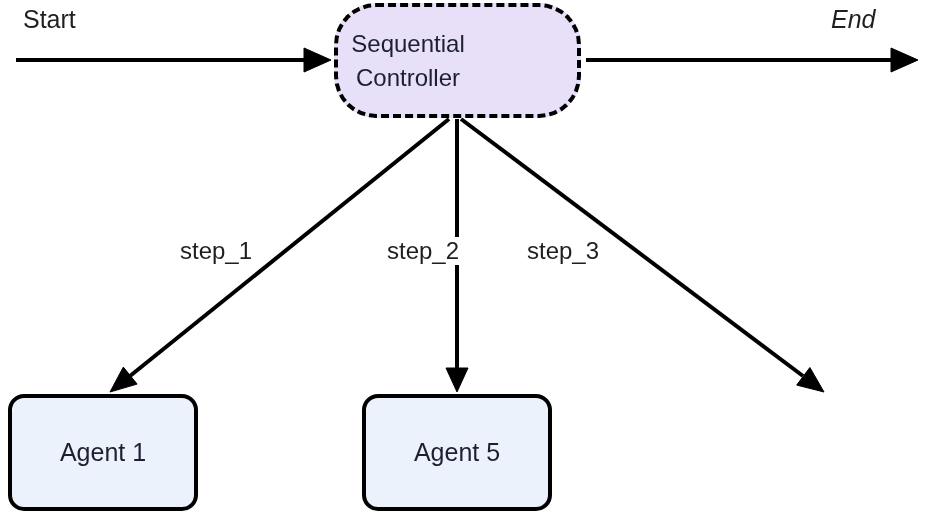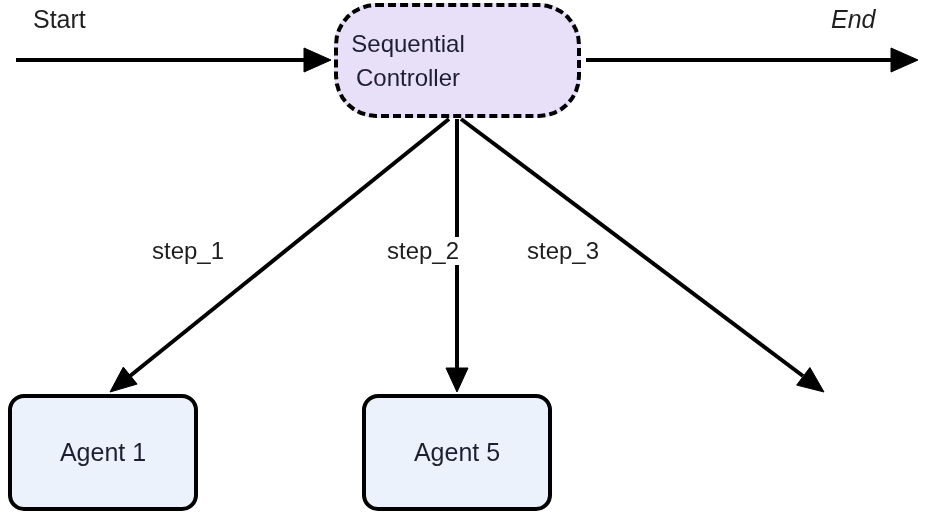--- a/index.html
+++ b/index.html
@@ -33,21 +33,21 @@
     stroke: var(--stroke);
     stroke-width: 1;
     stroke-linejoin: round;
   }
   .endpoint-label {
     position: absolute;
     top: 5px;
     font-size: 25px;
     color: var(--label-text);
   }
-  .start-label { left: 23px; margin-left: 10px; }
+  .start-label { left: 23px; }
   .end-label   { left: 831px; font-style: italic; }
   .controller-node {
     position: absolute;
     left: 334px;
     top: 3px;
     width: 247px;
     height: 115px;
     background: var(--controller-fill);
     border: 4px dashed var(--stroke);
     border-radius: 42px;
@@ -84,21 +84,21 @@
   .agent-3 { left: 745px; }
   .edge-label {
     position: absolute;
     transform: translate(-50%, -50%);
     font-size: 24px;
     color: var(--label-text);
     background: #ffffff;
     padding: 0 2px;
     white-space: nowrap;
   }
-  .edge-label-1 { left: 188px; top: 251px; }
+  .edge-label-1 { left: 216px; top: 251px; }
   .edge-label-2 { left: 398px; top: 251px; margin-left: 25px; }
   .edge-label-3 { left: 563px; top: 251px; }
 </style>
 </head>
 <body>
 
 <div class="canvas">
 
   <svg class="edges-layer" viewBox="0 0 943 520" xmlns="http://www.w3.org/2000/svg">
 

